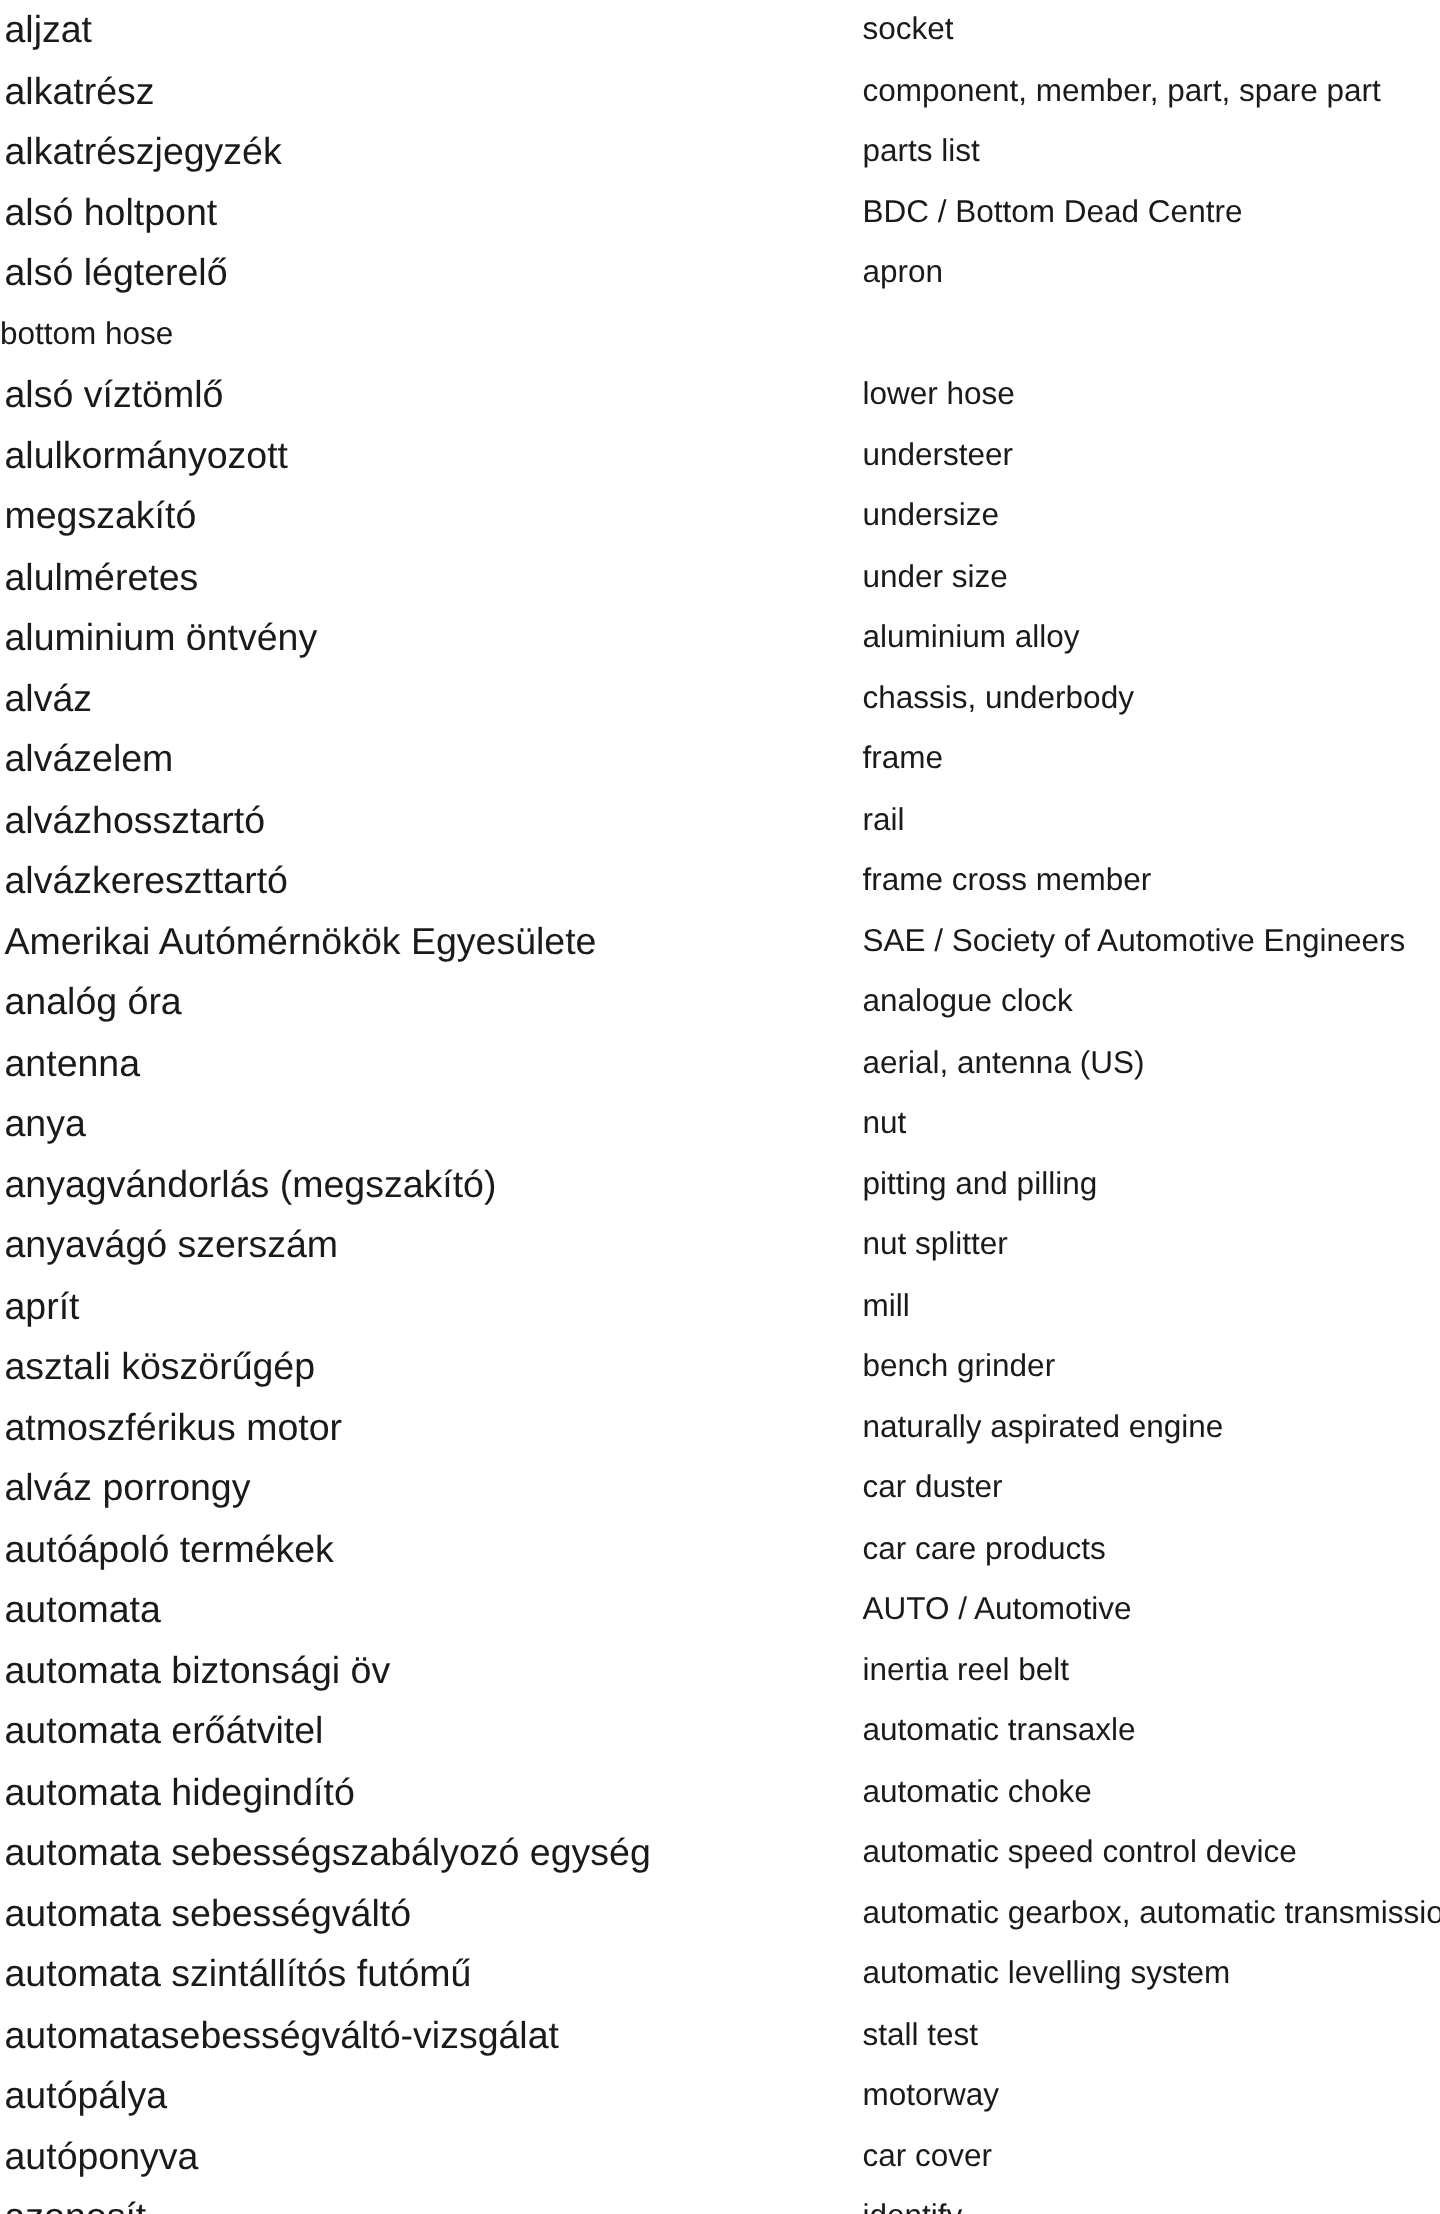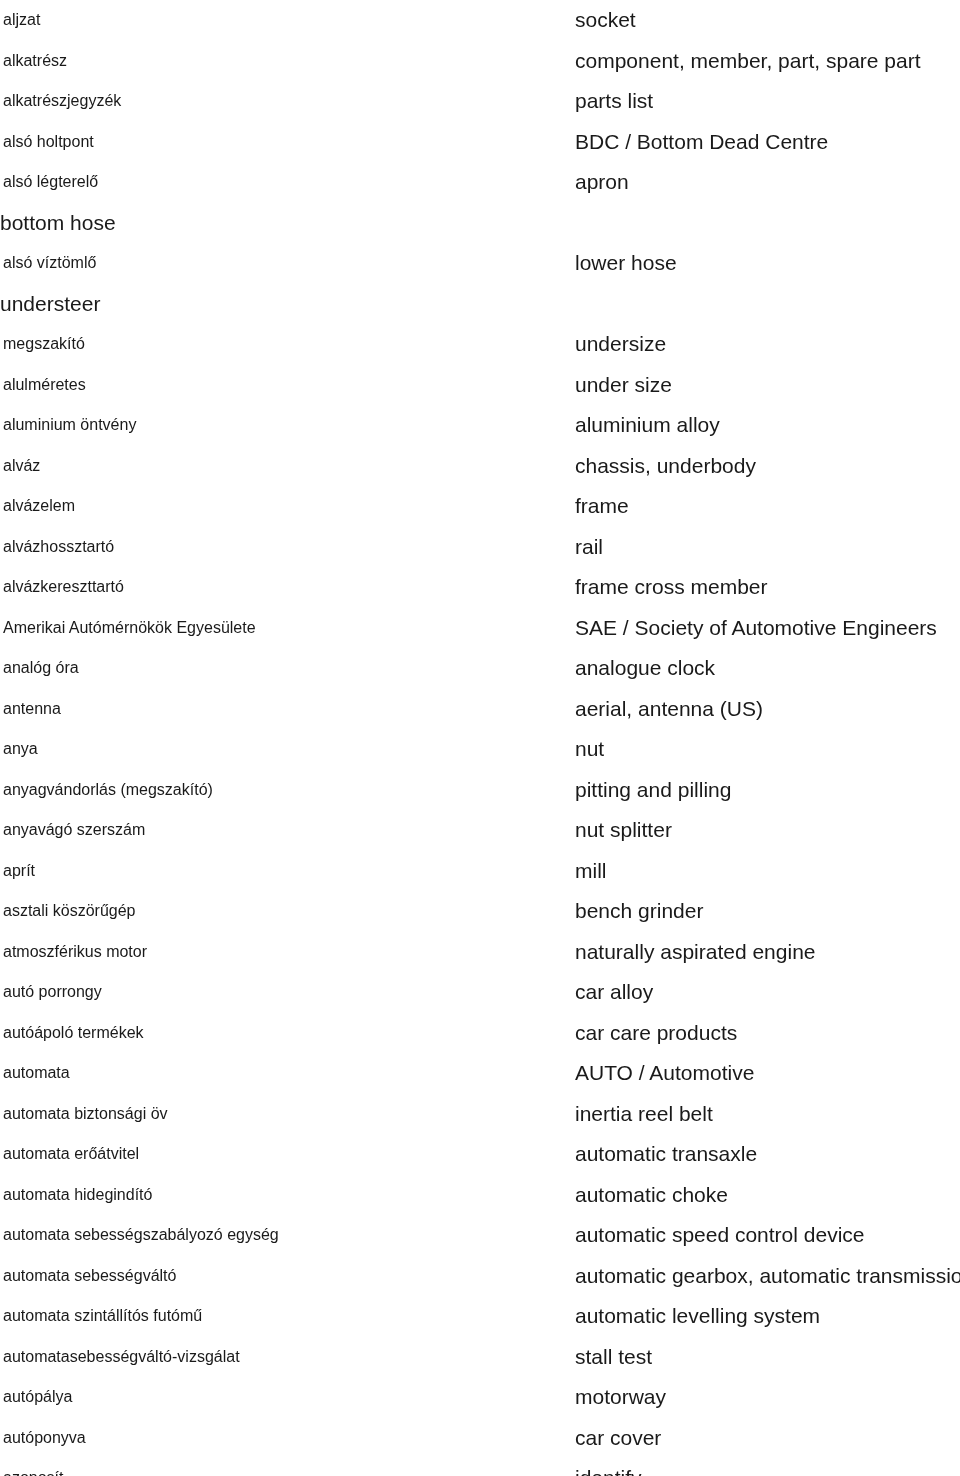--- a/index.html
+++ b/index.html
@@ -28,21 +28,21 @@
     height: 40.5px;
     line-height: 40.5px;
     width: 100%;
     box-sizing: border-box;
   }
   .term {
     width: 575px;
     flex: 0 0 575px;
     padding-left: 3px;
     box-sizing: border-box;
-    font-size: 16px;
+    font-size: 25px;
     color: #1a1a1a;
     white-space: nowrap;
     overflow: visible;
   }
   .translation {
     flex: 1 1 auto;
     font-size: 21px;
     color: #1a1a1a;
     white-space: nowrap;
     overflow: visible;
@@ -73,20 +73,21 @@
       <div class="translation">apron</div>
     </div>
     <div class="row">
       <div class="translation">bottom hose</div>
     </div>
     <div class="row">
       <div class="term">alsó víztömlő</div>
       <div class="translation">lower hose</div>
     </div>
     <div class="row">
+      <div class="term">alulkormányozott</div>
       <div class="translation">understeer</div>
     </div>
     <div class="row">
       <div class="term">megszakító</div>
       <div class="translation">undersize</div>
     </div>
     <div class="row">
       <div class="term">alulméretes</div>
       <div class="translation">under size</div>
     </div>
@@ -140,22 +141,22 @@
     </div>
     <div class="row">
       <div class="term">asztali köszörűgép</div>
       <div class="translation">bench grinder</div>
     </div>
     <div class="row">
       <div class="term">atmoszférikus motor</div>
       <div class="translation">naturally aspirated engine</div>
     </div>
     <div class="row">
-      <div class="term">autó porrongy</div>
-      <div class="translation">car alloy</div>
+      <div class="term">alváz porrongy</div>
+      <div class="translation">car duster</div>
     </div>
     <div class="row">
       <div class="term">autóápoló termékek</div>
       <div class="translation">car care products</div>
     </div>
     <div class="row">
       <div class="term">automata</div>
       <div class="translation">AUTO / Automotive</div>
     </div>
     <div class="row">

